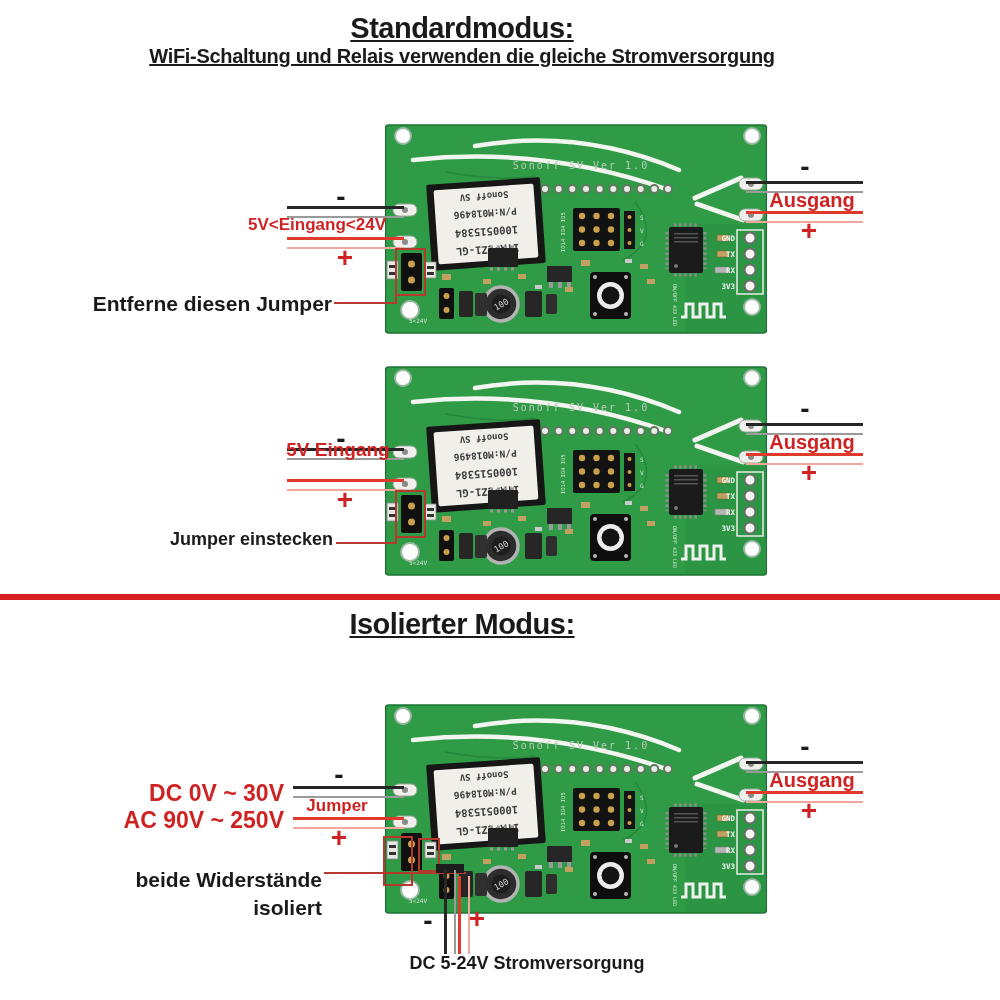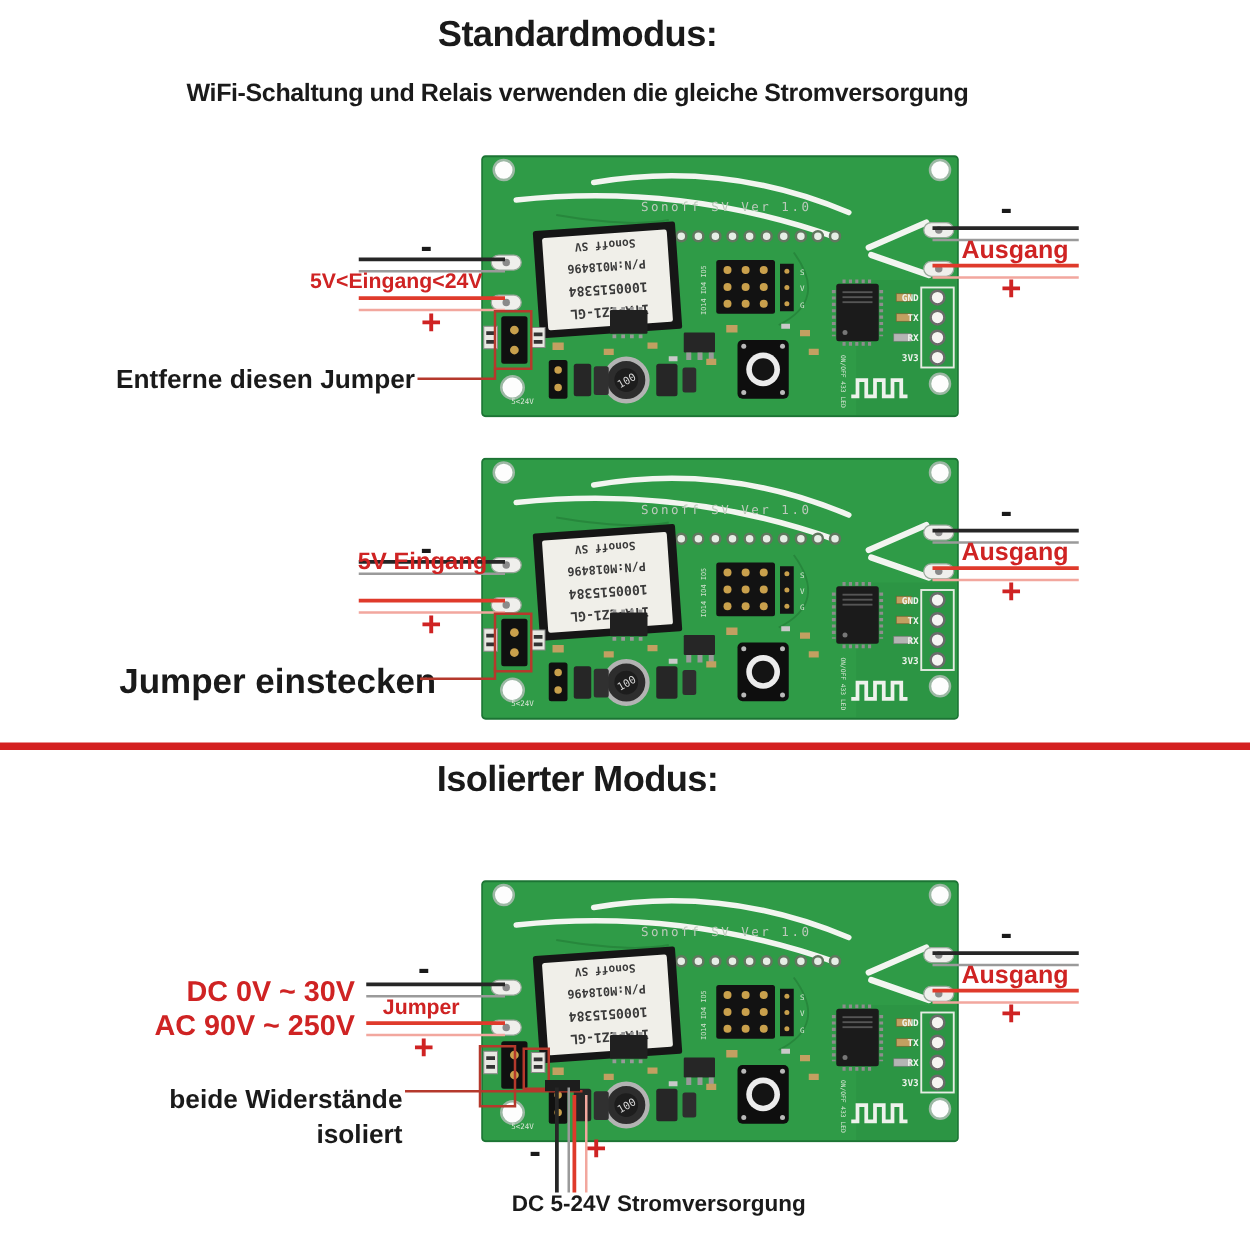--- a/index.html
+++ b/index.html
@@ -1,22 +1,22 @@
 <!DOCTYPE html>
 <html><head>
 <meta charset="utf-8">
 <style>
   html,body{margin:0;padding:0;background:#fff;}
   .canvas{position:relative;width:1000px;height:1000px;background:#ffffff;overflow:hidden;
           font-family:"Liberation Sans",sans-serif;}
   .lbl{position:absolute;font-weight:bold;white-space:nowrap;color:#1a1a1a;line-height:1.1;}
   .red{color:#cf2323;text-align:center;}
-  .ctr{left:462px;transform:translateX(-50%);text-align:center;}
+  .ctr{left:462px;transform:translateX(-50%);text-align:center;text-decoration:underline;}
   .title{font-size:29px;letter-spacing:-0.5px;}
-  .subtitle{font-size:20px;letter-spacing:-0.3px;margin-top:19px;}
+  .subtitle{font-size:20px;letter-spacing:-0.3px;}
   .sign{font-size:28px;}
   .wire{position:absolute;height:7px;}
   .wire-b{border-top:3px solid #262626;border-bottom:2px solid #9a9a9a;}
   .wire-r{border-top:3px solid #df3a2b;border-bottom:2px solid #f2a79e;}
   .vwire{position:absolute;width:7px;}
   .vwire-b{border-left:3px solid #262626;border-right:2px solid #9a9a9a;}
   .vwire-r{border-left:3px solid #df3a2b;border-right:2px solid #f2a79e;}
   .redline{position:absolute;height:2px;background:#b5392c;}
   .redbox{position:absolute;border:2px solid #b5392c;}
   .divider{position:absolute;left:0;width:1000px;height:6px;background:#d42020;}
@@ -225,21 +225,21 @@
   <svg class="board" style="top:366px" viewBox="0 0 382 210">
       <use href="#pcb-board"></use>
     </svg>
 
   <div class="lbl sign" style="left:326px;top:424px;width:30px;text-align:center">-</div>
   <div class="wire wire-b" style="left:287px;top:448px;width:117px"></div>
   <div class="lbl red" style="left:338px;top:440px;transform:translateX(-50%);font-size:19px">5V Eingang</div>
   <div class="wire wire-r" style="left:287px;top:479px;width:117px"></div>
   <div class="lbl sign red" style="left:330px;top:485px;width:30px;text-align:center">+</div>
 
-  <div class="lbl" style="left:76px;top:530px;width:273px;text-align:right;font-size:28px">Jumper einstecken</div>
+  <div class="lbl" style="left:60px;top:530px;width:273px;text-align:right;font-size:18px">Jumper einstecken</div>
   <div class="redline" style="left:336px;top:542px;width:60px"></div>
   <div class="redline" style="left:395px;top:534px;width:2px;height:10px"></div>
   <div class="redbox" style="left:395px;top:490px;width:27px;height:44px"></div>
 
   <div class="lbl sign" style="left:790px;top:394px;width:30px;text-align:center">-</div>
   <div class="wire wire-b" style="left:746px;top:423px;width:117px"></div>
   <div class="lbl red" style="left:812px;top:431px;transform:translateX(-50%);font-size:20px">Ausgang</div>
   <div class="wire wire-r" style="left:746px;top:453px;width:117px"></div>
   <div class="lbl sign red" style="left:794px;top:458px;width:30px;text-align:center">+</div>
 

